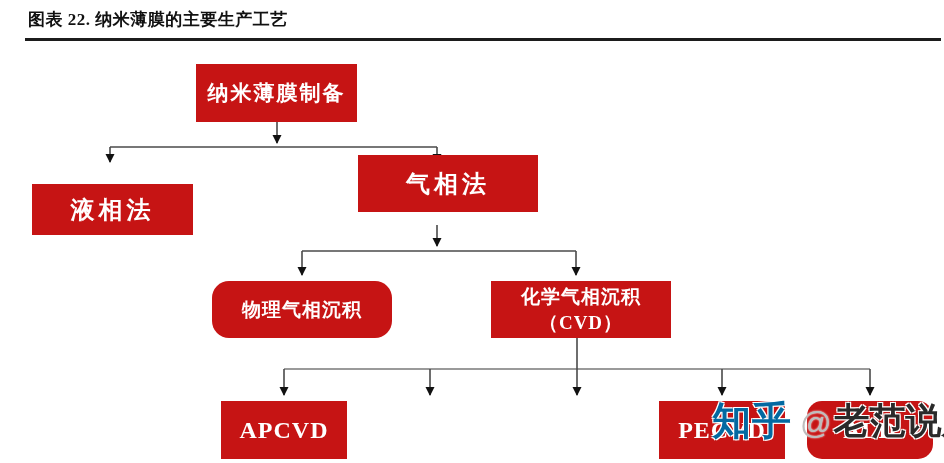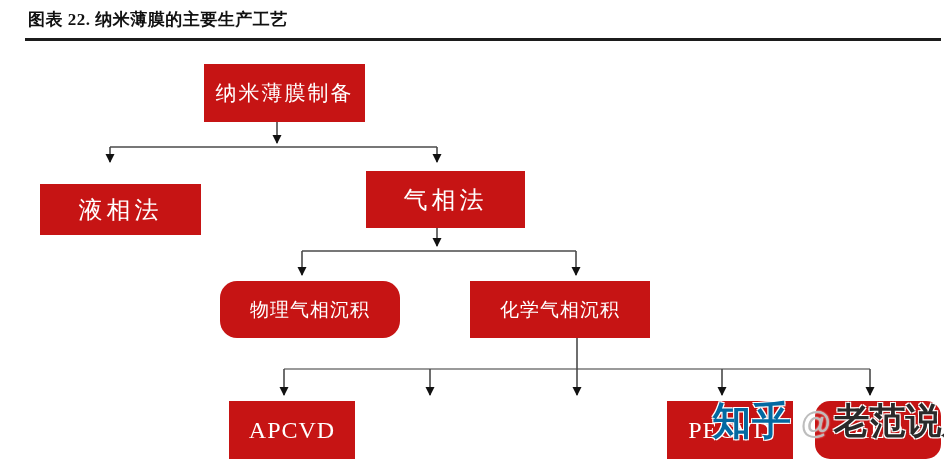--- a/index.html
+++ b/index.html
@@ -49,31 +49,30 @@
 
   
   .node {
     position: absolute;
     background: #c61414;
     color: #ffffff;
     display: flex;
     align-items: center;
     justify-content: center;
     text-align: center;
-    font-weight: normal;
+    font-weight: bold;
     box-sizing: border-box;
-    margin-left: 8px;
   }
   .node .two-line { line-height: 1.35; }
 
   #node-root   { left: 196px; top:  64px; width: 161px; height: 58px; font-size: 21px; letter-spacing: 2px; }
   #node-liquid { left:  32px; top: 184px; width: 161px; height: 51px; font-size: 24px; letter-spacing: 4px; }
-  #node-gas    { left: 358px; top: 171px; width: 159px; height: 57px; font-size: 24px; letter-spacing: 4px; }
+  #node-gas    { left: 358px; top: 155px; width: 180px; height: 57px; font-size: 24px; letter-spacing: 4px; }
   #node-pvd    { left: 212px; top: 281px; width: 180px; height: 57px; font-size: 19px; letter-spacing: 1px; border-radius: 17px; }
-  #node-cvd    { left: 462px; top: 281px; width: 180px; height: 57px; font-size: 19px; letter-spacing: 1px; }
+  #node-cvd    { left: 491px; top: 281px; width: 180px; height: 57px; font-size: 19px; letter-spacing: 1px; }
 
   .node.leaf {
     top: 401px;
     width: 126px;
     height: 58px;
     font-size: 24px;
     letter-spacing: 1px;
     font-family: "Liberation Serif", "DejaVu Serif", serif;
   }
   #node-apcvd { left: 221px; }
@@ -165,20 +164,21 @@
   </div>
 
   <div class="node" id="node-pvd">
     <div class="two-line">
       <div>物理气相沉积</div>
     </div>
   </div>
   <div class="node" id="node-cvd">
     <div class="two-line">
       <div>化学气相沉积</div>
+      <div>（CVD）</div>
     </div>
   </div>
 
   <div class="node leaf" id="node-apcvd">
     <span>APCVD</span>
   </div>
   <div class="node leaf" id="node-pecvd">
     <span>PECVD</span>
   </div>
   <div class="node leaf" id="node-ald">

